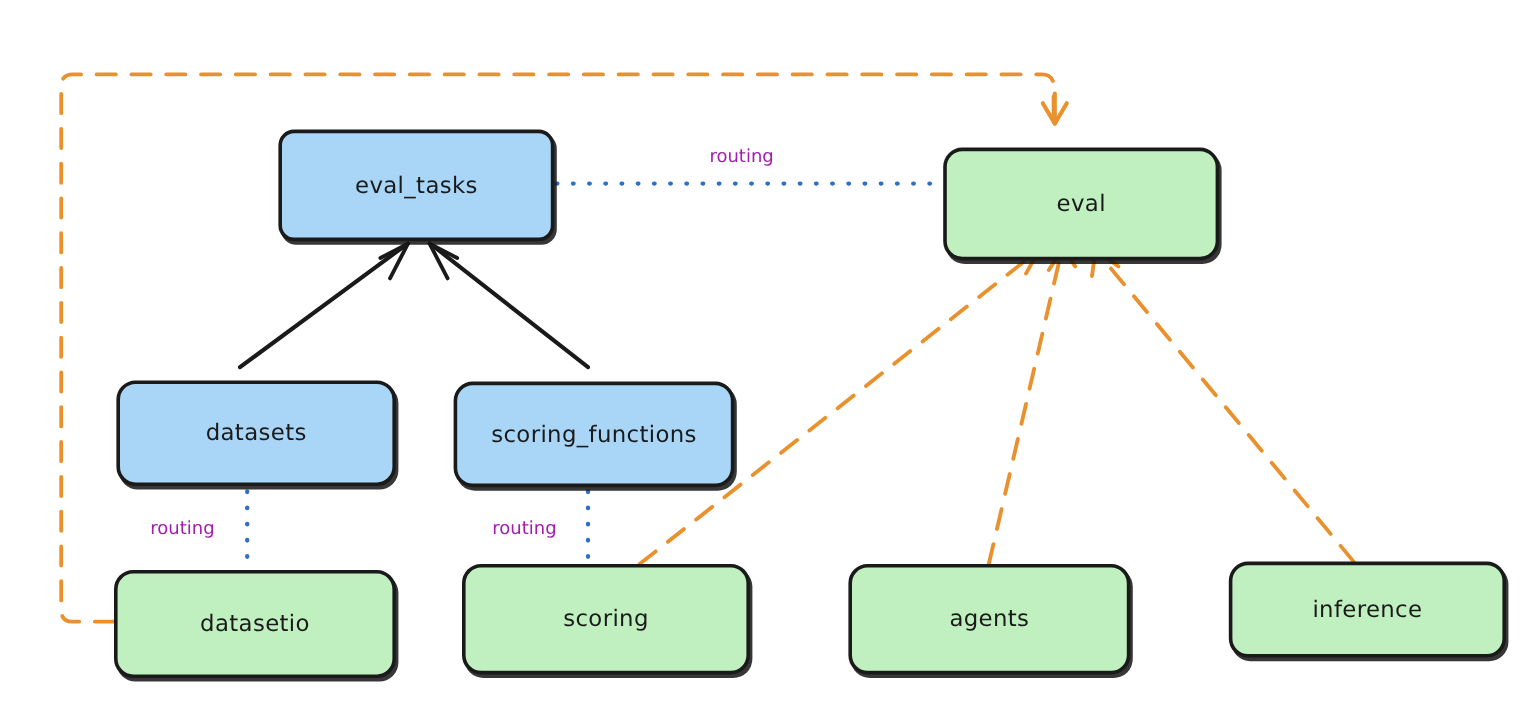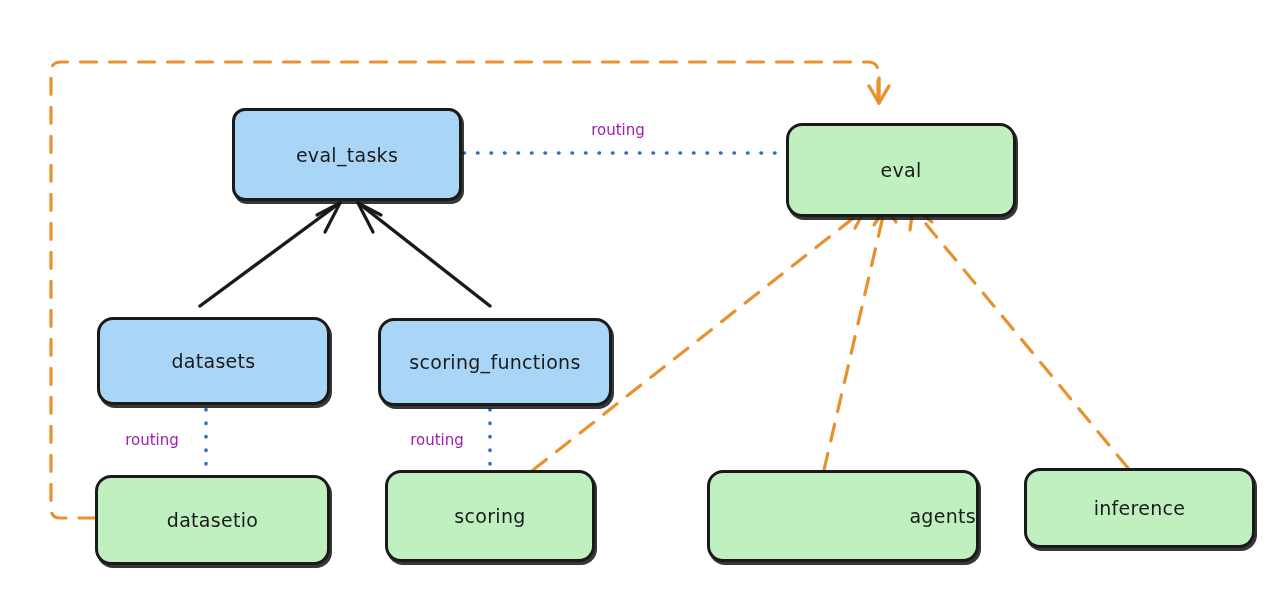--- a/index.html
+++ b/index.html
@@ -120,25 +120,25 @@
   </div>
 
   <div class="node blue" style="left:378px; top:306px; width:234px; height:88px;margin-top:12px;">
     <span>scoring_functions</span>
   </div>
 
   <div class="node green" style="left:95px; top:475px; width:235px; height:90px;text-align:right;">
     <span>datasetio</span>
   </div>
 
-  <div class="node green" style="left:385px; top:470px; width:210px; height:92px;text-align:center;">
+  <div class="node green" style="left:385px; top:470px; width:240px; height:92px;text-align:center;">
     <span>scoring</span>
   </div>
 
-  <div class="node green" style="left:707px; top:470px; width:272px; height:92px;justify-content:flex-end;">
+  <div class="node green" style="left:707px; top:470px; width:235px; height:92px;">
     <span>agents</span>
   </div>
 
   <div class="node green" style="left:1024px; top:468px; width:231px; height:80px;justify-content:center;">
     <span>inference</span>
   </div>
 
   <div class="edge-label" style="left:618px; top:130px;">routing</div>
 
   <div class="edge-label" style="left:152px; top:440px;">routing</div>

